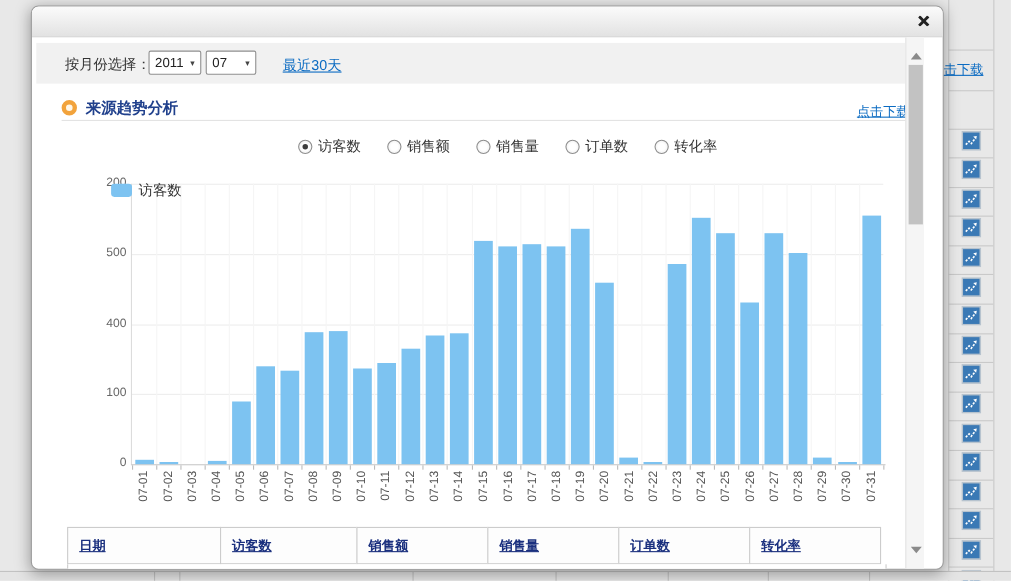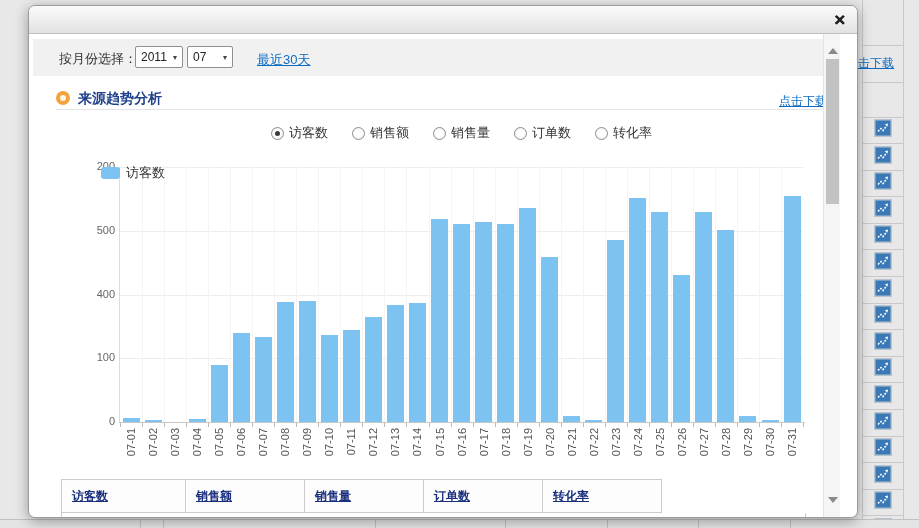--- a/index.html
+++ b/index.html
@@ -427,20 +427,21 @@
       <div class="xlabel" style="left:657.9px;top:433px">07-27</div>
       <div class="xlabel" style="left:679.9px;top:433px">07-28</div>
       <div class="xlabel" style="left:701.9px;top:433px">07-29</div>
       <div class="xlabel" style="left:724.0px;top:433px">07-30</div>
       <div class="xlabel" style="left:746.0px;top:433px">07-31</div>
     </div>
   <span id="legend-swatch" style="background: rgb(125, 195, 241);"></span>
   <span id="legend-label">访客数</span>
 
   <div id="mtable">
+    <div class="th-cell" style="width: 140px;">日期</div>
       <div class="th-cell" style="width: 125px;">访客数</div>
       <div class="th-cell" style="width: 120px;">销售额</div>
       <div class="th-cell" style="width: 120px;">销售量</div>
       <div class="th-cell" style="width: 120px;">订单数</div>
       <div class="th-cell" style="width: 120px;">转化率</div>
       <div id="partial-row"></div>
   </div>
 
   <div id="scrollbar">
     <div class="scroll-arrow" id="arrow-up"></div>

